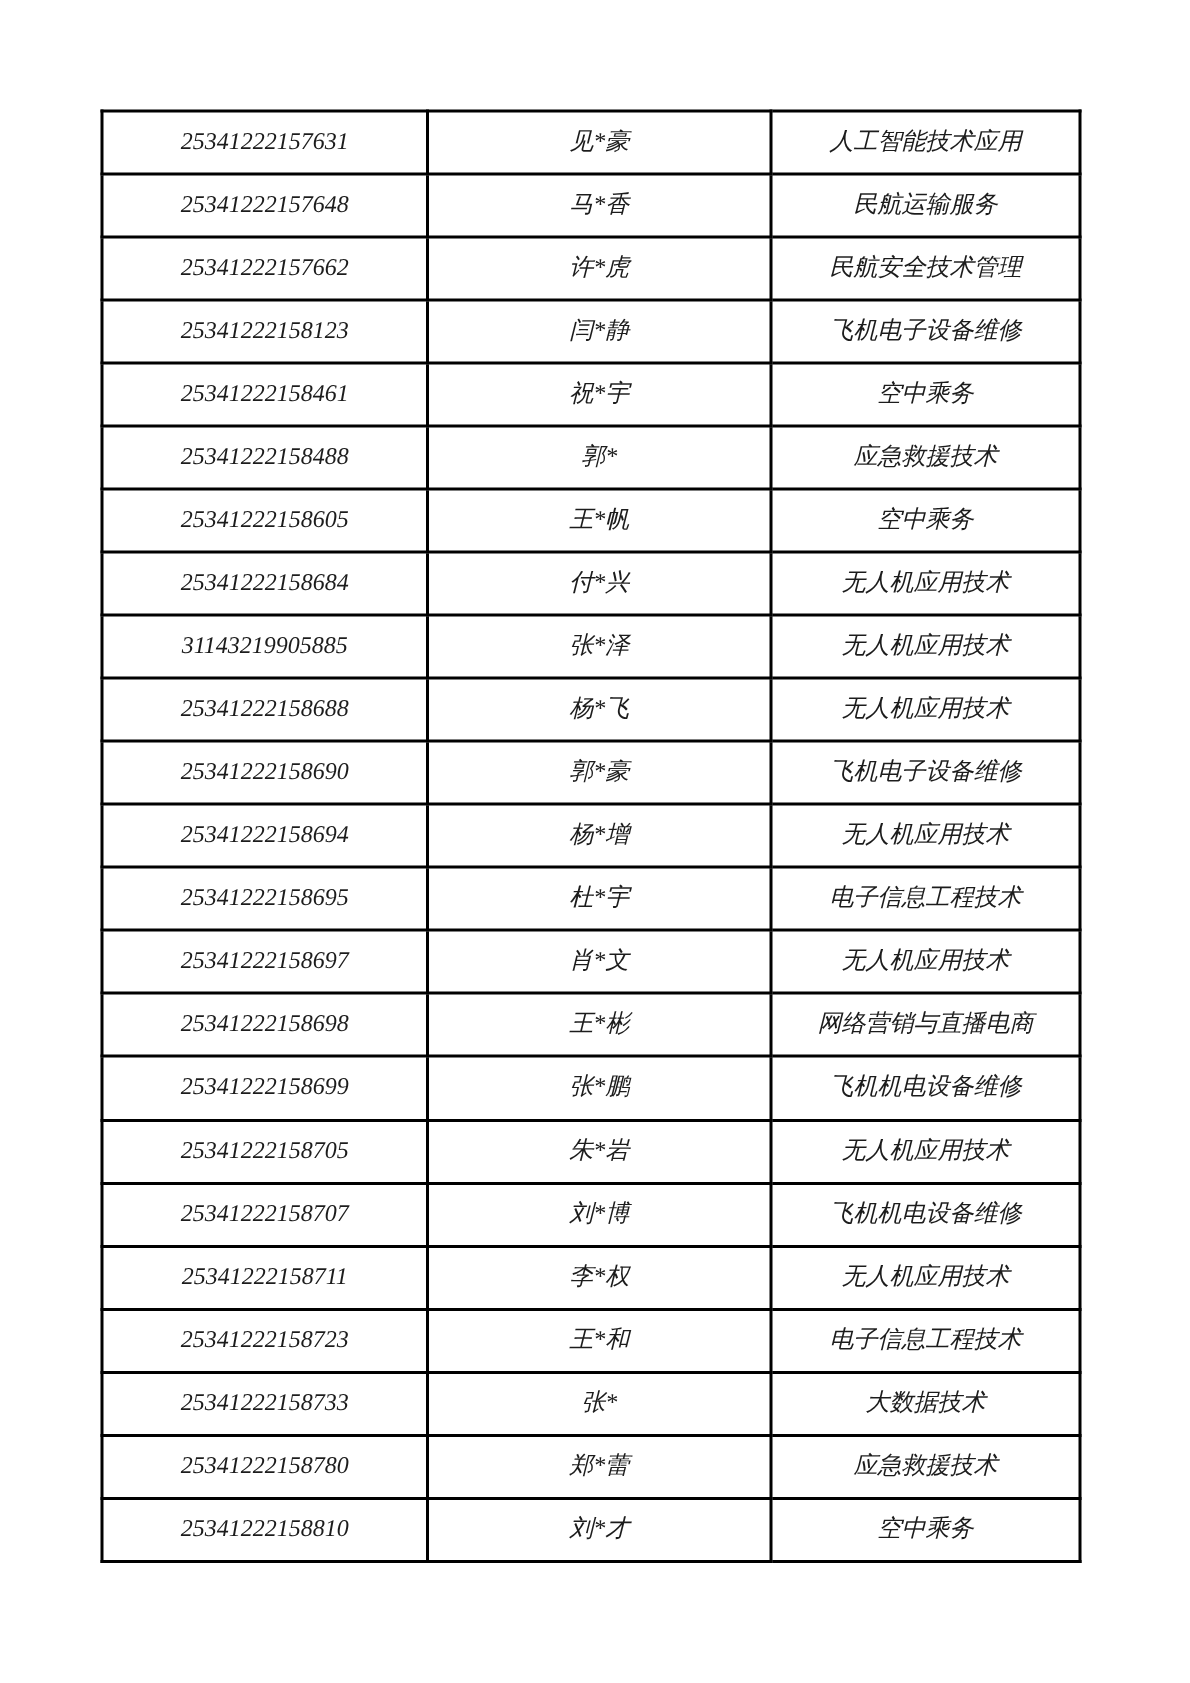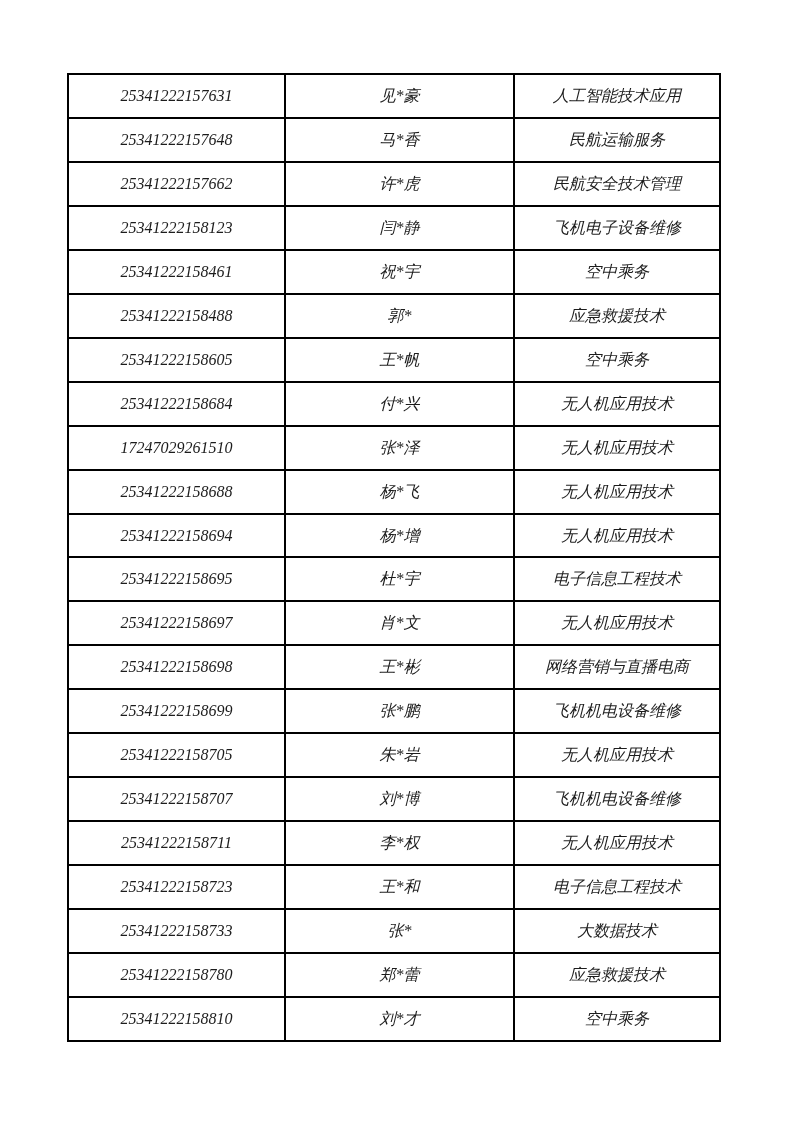--- a/index.html
+++ b/index.html
@@ -92,28 +92,33 @@
     <td>25341222158605</td>
     <td>王*帆</td>
     <td>空中乘务</td>
   </tr>
         <tr>
     <td>25341222158684</td>
     <td>付*兴</td>
     <td>无人机应用技术</td>
   </tr>
         <tr>
-    <td>17247029261510</td>
+    <td>31143219905885</td>
     <td>张*泽</td>
     <td>无人机应用技术</td>
   </tr>
         <tr>
     <td>25341222158688</td>
     <td>杨*飞</td>
     <td>无人机应用技术</td>
+  </tr>
+        <tr>
+    <td>25341222158690</td>
+    <td>郭*豪</td>
+    <td>飞机电子设备维修</td>
   </tr>
         <tr>
     <td>25341222158694</td>
     <td>杨*增</td>
     <td>无人机应用技术</td>
   </tr>
         <tr>
     <td>25341222158695</td>
     <td>杜*宇</td>
     <td>电子信息工程技术</td>

